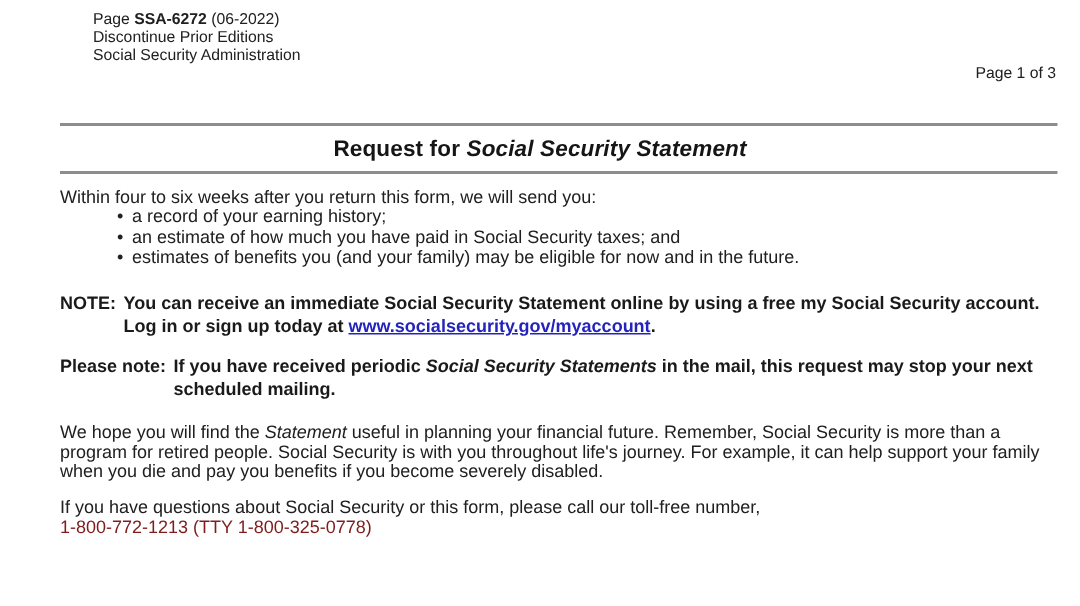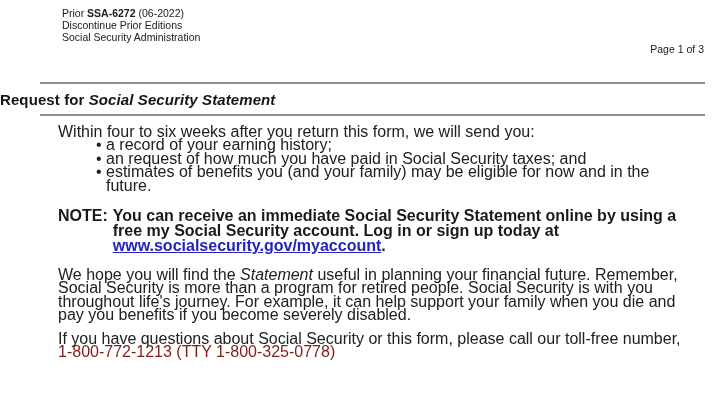--- a/index.html
+++ b/index.html
@@ -28,30 +28,30 @@
     white-space: pre;
   }
   .rule {
     height: 0;
     border-top: 2px solid #8d8d8d;
     margin: 2px 15px 0 40px;
   }
   .rule.after-title { margin-top: 6px; }
   .title {
     margin-top: 7px;
-    text-align: left;
+    text-align: center;
     font-size: 15px;
     font-weight: bold;
     letter-spacing: 0.1px;
     color: #151515;
   }
   
   .content {
-    margin: 9px 24px 0 58px;
-    font-size: 16px;
+    margin: 9px 24px 0 40px;
+    font-size: 12px;
     line-height: 13.4px;
   }
   .lead { margin: 0; }
   .bullets { margin-left: 38px; }
   .bullet-row { display: flex; }
   .dot { flex: 0 0 10px; }
   .bold-para {
     display: flex;
     font-weight: bold;
     line-height: 15px;
@@ -72,21 +72,21 @@
   i { font-style: italic; }
   b { font-weight: bold; }
 </style>
 </head>
 <body>
 
 <div class="page">
 
   <div class="header">
     <div class="header-left">
-      <div><span>Prior </span><b>SSA-6272</b><span> (06-2022)</span></div>
+      <div><span>Page </span><b>SSA-6272</b><span> (06-2022)</span></div>
       <div>Discontinue Prior Editions</div>
       <div>Social Security Administration</div>
     </div>
     <div class="header-right">
       <div>Page 1 of 3</div>
     </div>
   </div>
 
   <div class="rule"></div>
 
@@ -98,32 +98,36 @@
 
     <p class="lead">Within four to six weeks after you return this form, we will send you:</p>
 
     <div class="bullets">
       <div class="bullet-row">
           <span class="dot">•</span>
           <span>a record of your earning history;</span>
         </div>
       <div class="bullet-row">
           <span class="dot">•</span>
-          <span>an request of how much you have paid in Social Security taxes; and</span>
+          <span>an estimate of how much you have paid in Social Security taxes; and</span>
         </div>
       <div class="bullet-row">
           <span class="dot">•</span>
           <span>estimates of benefits you (and your family) may be eligible for now and in the future.</span>
         </div>
     </div>
 
     <div class="bold-para note-online">
       <span class="label">NOTE:</span>
       <span><span>You can receive an immediate Social Security Statement online by using a free my Social Security account. Log in or sign up today at </span><a class="link" href="#">www.socialsecurity.gov/myaccount</a><span>.</span></span>
     </div>
 
+    <div class="bold-para note-mailing">
+      <span class="label">Please note:</span>
+      <span><span>If you have received periodic </span><i>Social Security Statements</i><span> in the mail, this request may stop your next scheduled mailing.</span></span>
+    </div>
 
     <p class="para"><span>We hope you will find the </span><i>Statement</i><span> useful in planning your financial future. Remember, Social Security is more than a program for retired people. Social Security is with you throughout life's journey. For example, it can help support your family when you die and pay you benefits if you become severely disabled.</span></p>
 
     <p class="para questions"><span>If you have questions about Social Security or this form, please call our toll-free number,</span><br><span class="phone">1-800-772-1213 (TTY 1-800-325-0778)</span></p>
 
   </div>
 </div>
 
 </body></html>

